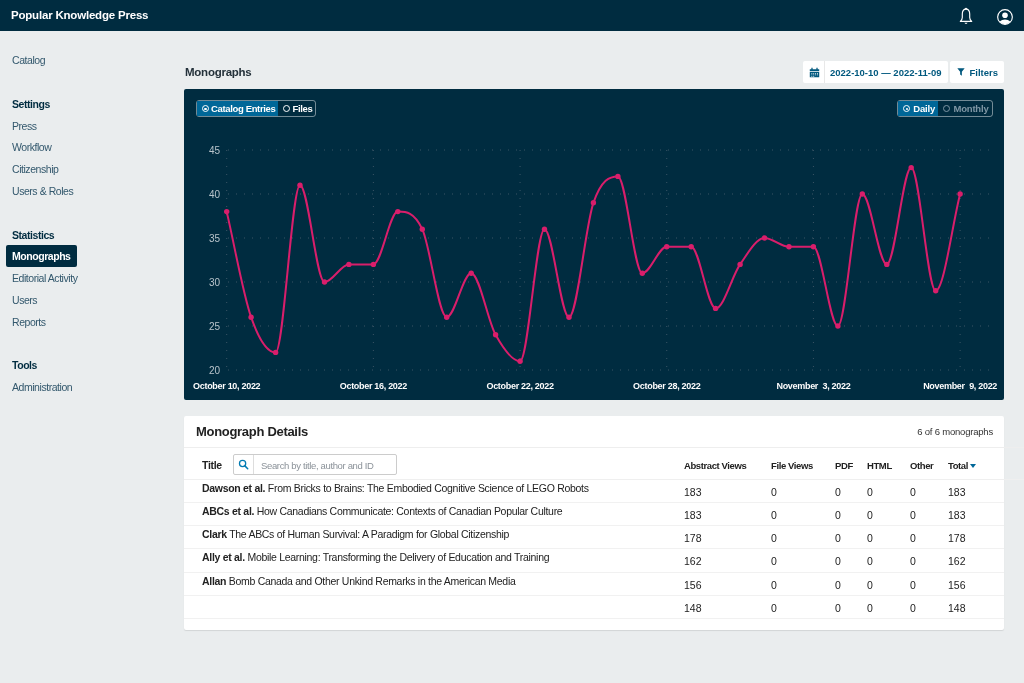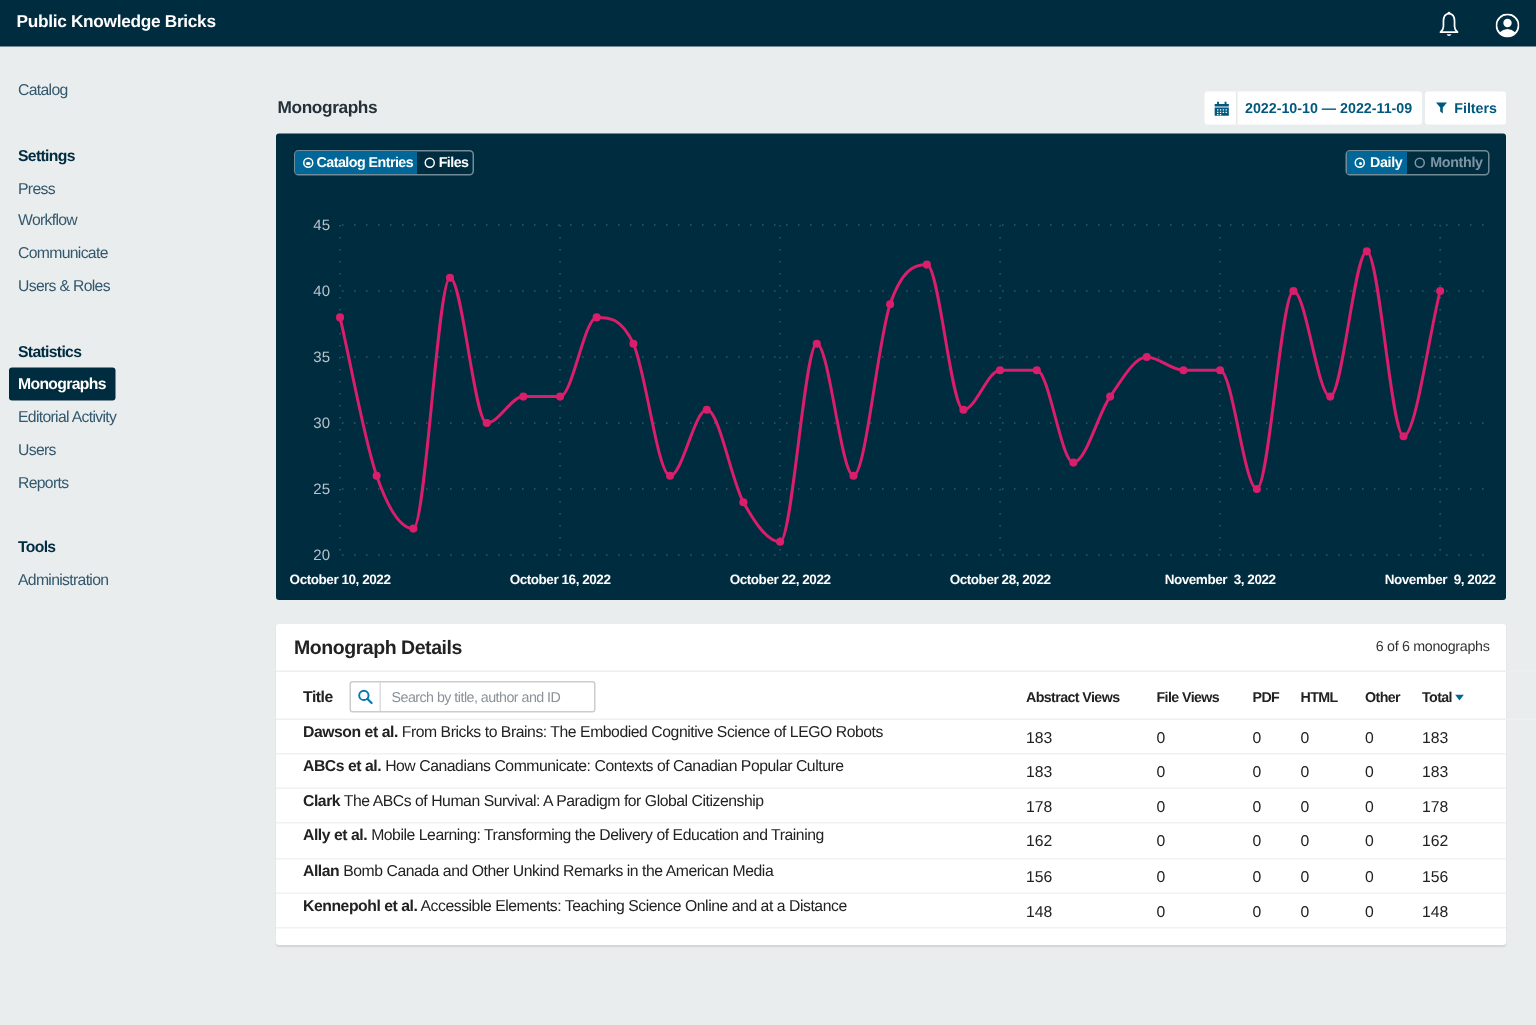--- a/index.html
+++ b/index.html
@@ -42,21 +42,21 @@
 .sbox .ph { position:absolute; left:27px; top:5px; font-size:9.5px; letter-spacing:-0.35px; color:#8b9299; white-space:nowrap; }
 .cols span { position:absolute; font-size:9.5px; letter-spacing:-0.4px; font-weight:bold; color:#222; top:12px; white-space:nowrap; }
 .trow { position:absolute; left:0; width:820px; height:23.3px; border-bottom:1px solid #f1f1f1; font-size:10.5px; letter-spacing:-0.3px; color:#222; }
 .trow .t { position:absolute; left:18px; top:2px; white-space:nowrap; }
 .num { position:absolute; top:6px; letter-spacing:0; }
 .c1 { left:500px; } .c2 { left:587px; } .c3 { left:651px; } .c4 { left:683px; } .c5 { left:726px; } .c6 { left:764px; }
 </style>
 </head>
 <body>
 <div class="topbar">
-  <span class="brand">Public Knowledge Bricks</span>
+  <span class="brand">Popular Knowledge Press</span>
   <svg class="ticon" style="left:958px;top:7px" width="16" height="19" viewBox="0 0 16 19">
       <circle cx="8" cy="1.7" r="0.95" fill="#fff"></circle>
       <path d="M8 1.9 C5.4 2.3 4.3 4.6 4.3 7 L4.3 10.6 C4.3 12.2 3.5 13.4 2.3 14.4 L13.7 14.4 C12.5 13.4 11.7 12.2 11.7 10.6 L11.7 7 C11.7 4.6 10.6 2.3 8 1.9 Z" fill="none" stroke="#fff" stroke-width="1.15" stroke-linejoin="round"></path>
       <path d="M6.4 15.8 A1.7 1.7 0 0 0 9.6 15.8 Z" fill="#fff"></path>
     </svg>
   <svg class="ticon" style="left:997px;top:9px" width="16" height="16" viewBox="0 0 16 16">
       <circle cx="8" cy="8" r="7.35" fill="none" stroke="#fff" stroke-width="1.15"></circle>
       <circle cx="8" cy="6.3" r="2.8" fill="#fff"></circle>
       <path d="M2.7 12.6 A 6.7 6.7 0 0 0 13.3 12.6 A 8.5 8.5 0 0 0 8 10.4 A 8.5 8.5 0 0 0 2.7 12.6 Z" fill="#fff"></path>
     </svg>
@@ -70,21 +70,21 @@
   <div class="it">
       <span class="hdr">Settings</span>
     </div>
   <div class="it">
       <a href="#">Press</a>
     </div>
   <div class="it">
       <a href="#">Workflow</a>
     </div>
   <div class="it">
-      <a href="#">Communicate</a>
+      <a href="#">Citizenship</a>
     </div>
   <div class="it">
       <a href="#">Users &amp; Roles</a>
     </div>
   <div class="gap"></div>
   <div class="it">
       <span class="hdr">Statistics</span>
     </div>
   <div class="it selwrap">
       <a href="#" class="sel">Monographs</a>
@@ -268,21 +268,20 @@
       <div class="trow" style="top:156.7px">
         <span class="t"><b>Allan</b> Bomb Canada and Other Unkind Remarks in the American Media</span>
         <span class="num c1">156</span>
         <span class="num c2">0</span>
         <span class="num c3">0</span>
         <span class="num c4">0</span>
         <span class="num c5">0</span>
         <span class="num c6">156</span>
       </div>
       <div class="trow" style="top:180px">
-        <span class="t"><b>Kennepohl et al.</b> Accessible Elements: Teaching Science Online and at a Distance</span>
         <span class="num c1">148</span>
         <span class="num c2">0</span>
         <span class="num c3">0</span>
         <span class="num c4">0</span>
         <span class="num c5">0</span>
         <span class="num c6">148</span>
       </div>
     </div>
 </div>
 

